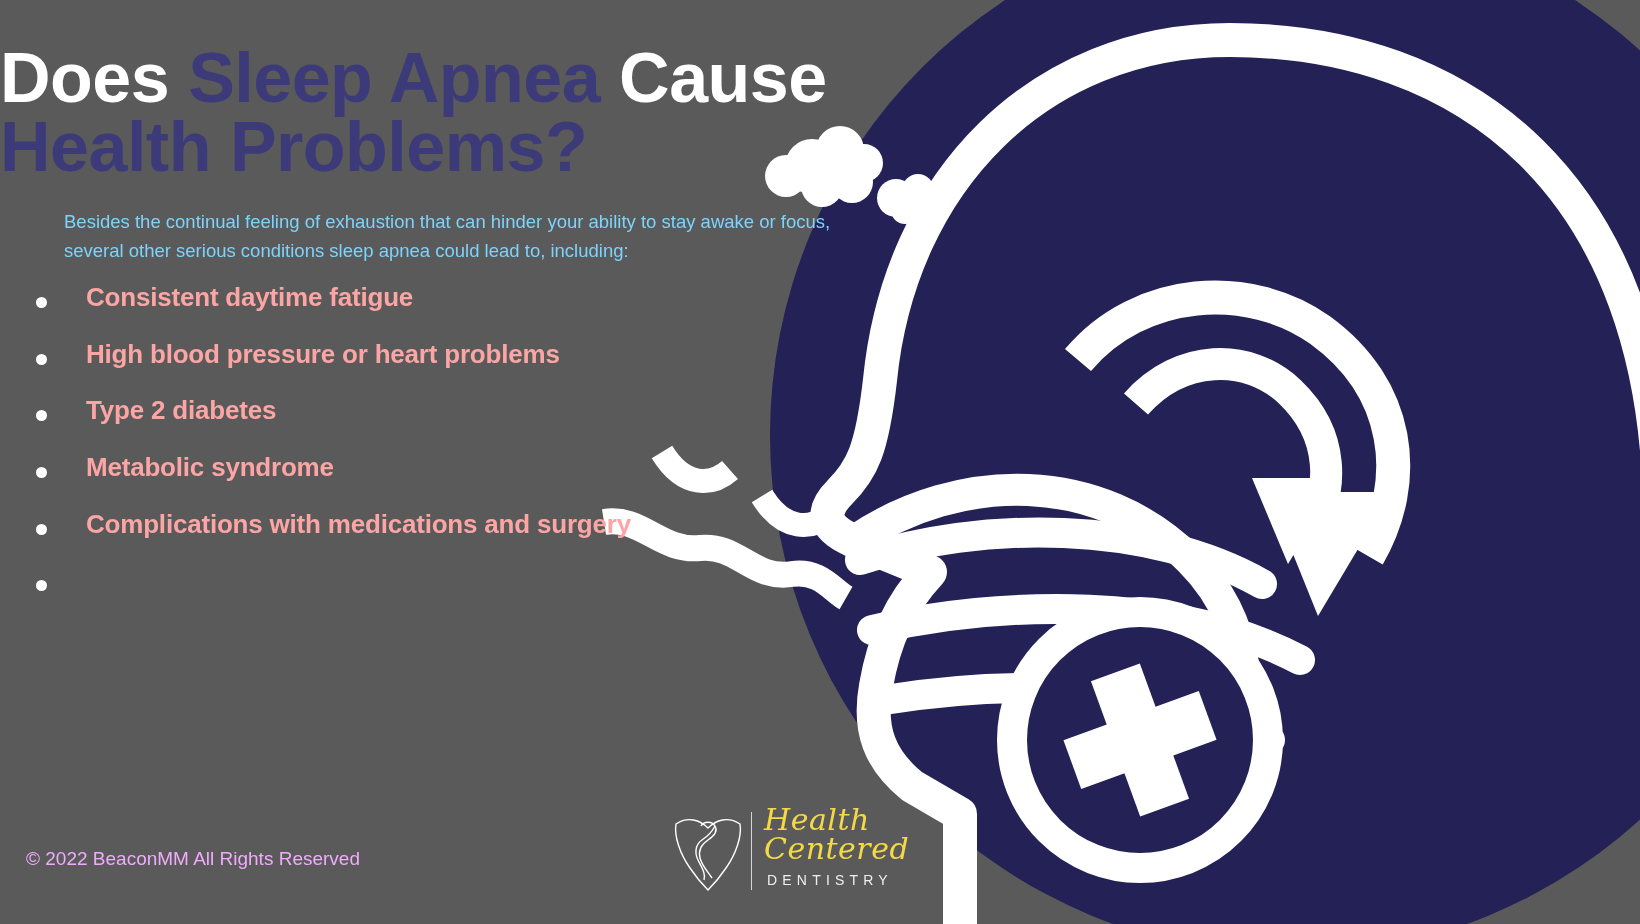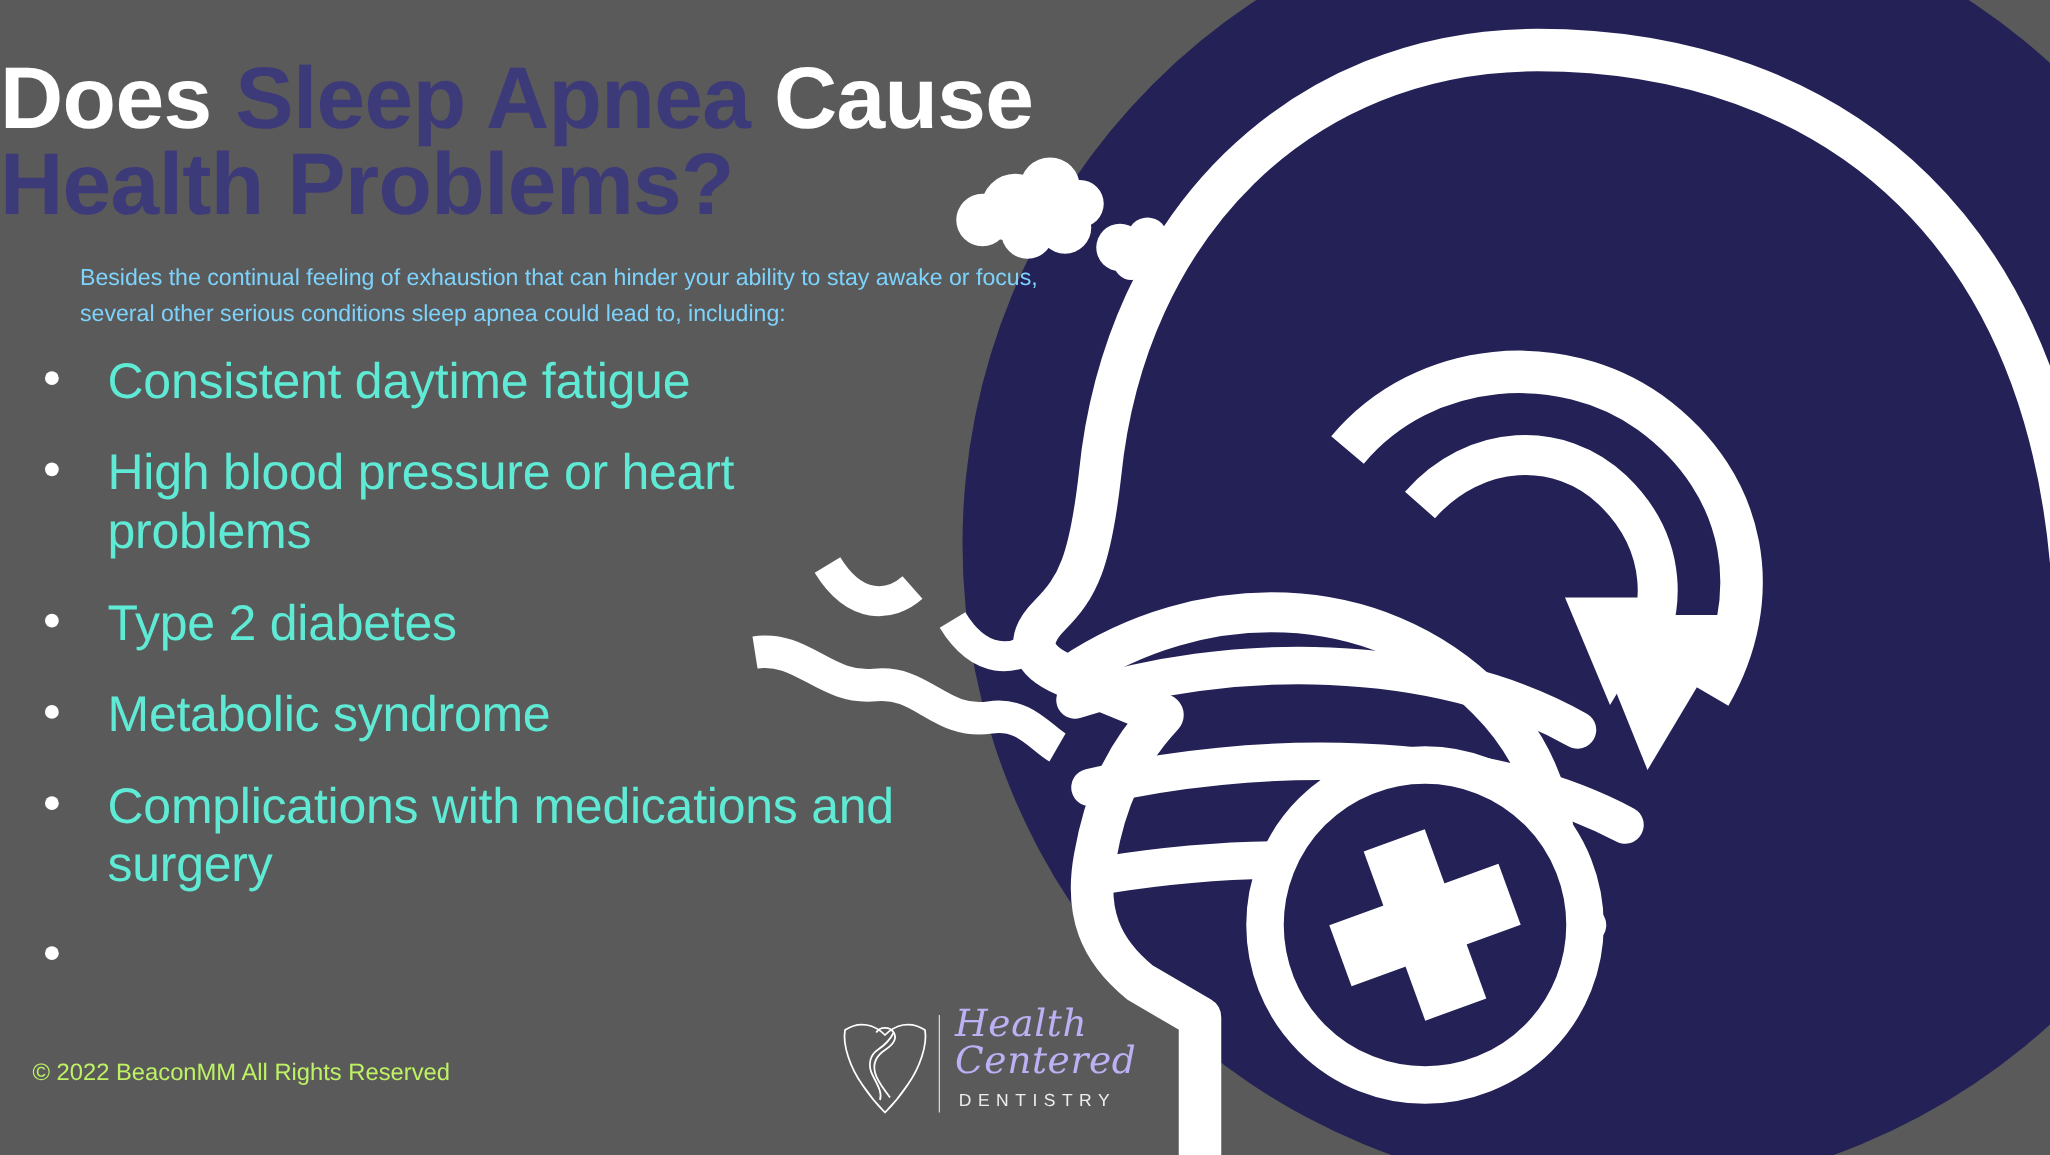--- a/index.html
+++ b/index.html
@@ -65,43 +65,43 @@
   .bullets {
     position:absolute;
     left:28px;
     top:282px;
     width:700px;
     list-style:none;
   }
   .bullets li {
     position:relative;
     padding-left:58px;
-    font-size:40px;
-    font-weight:normal;
-    color:#5eead4;
+    font-size:26px;
+    font-weight:bold;
+    color:#fca5a5;
     line-height:1.18;
     margin-bottom:26px;
     letter-spacing:-0.2px;
   }
   .bullets li .dot {
     position:absolute;
     left:8px;
     top:15px;
     width:11px;
     height:11px;
     border-radius:50%;
     background:#ffffff;
   }
 
   .copyright {
     position:absolute;
     left:26px;
     top:848px;
     font-size:19px;
-    color:#bef264;
+    color:#f0abfc;
     font-weight:400;
   }
 
   
   .logo {
     position:absolute;
     left:668px;
     top:806px;
     width:250px;
     height:96px;
@@ -116,21 +116,21 @@
     background:rgba(255,255,255,0.75);
   }
   .logo-word {
     position:absolute;
     left:96px;
     top:0px;
     font-family:"DejaVu Serif", serif;
     font-style:italic;
     font-size:30px;
     line-height:0.95;
-    color:#c4b5fd;
+    color:#fde047;
     letter-spacing:0.5px;
     opacity:0.95;
   }
   .logo-word span { display:block; }
   .logo-sub {
     position:absolute;
     left:99px;
     top:66px;
     font-size:14px;
     letter-spacing:5.2px;

